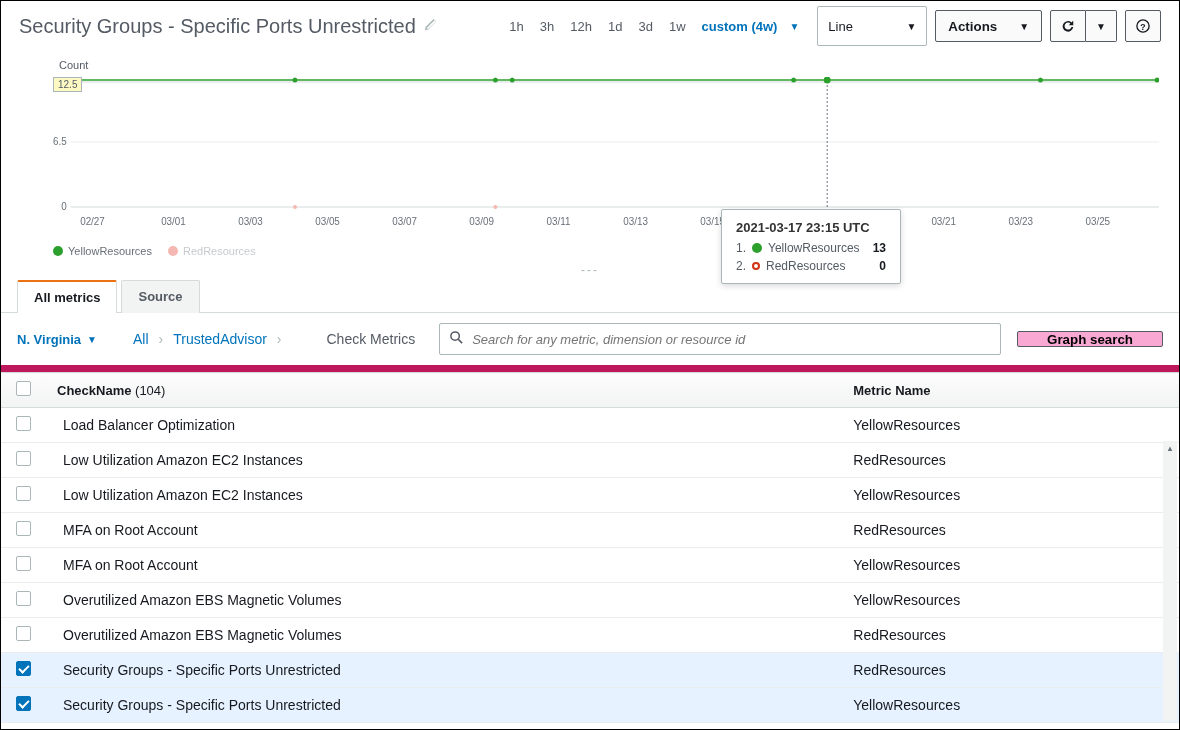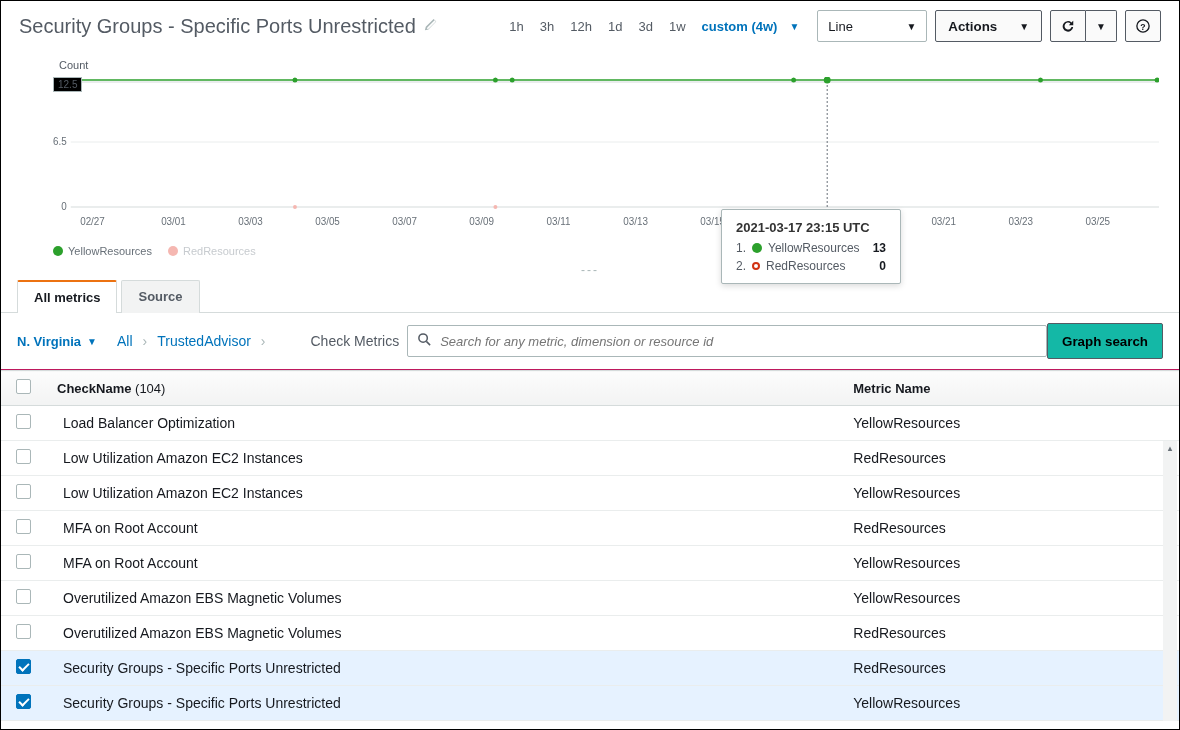--- a/index.html
+++ b/index.html
@@ -8,35 +8,35 @@
 
 
 .header { display: flex; align-items: center; padding: 10px 18px 8px 18px; height: 48px; }
 .title { font-size: 20px; color: #545b64; font-weight: 400; margin-right: 8px; }
 .edit-icon { color: #aab7b8; cursor: pointer; }
 .header-spacer { flex: 1; }
 .time-range { display: flex; align-items: center; gap: 4px; font-size: 13px; color: #545b64; }
 .time-range span { padding: 2px 6px; cursor: pointer; }
 .time-range .custom { color: #0073bb; font-weight: 700; text-align: center; }
 .time-range .caret { color: #0073bb; font-size: 10px; margin-left: -4px; }
-.chart-type-select { margin-left: 12px; height: 32px; border: 1px solid #aab7b8; border-radius: 2px; padding: 0 10px; background: #fff; min-width: 110px; display: flex; align-items: center; justify-content: space-between; cursor: pointer; }
+.chart-type-select { margin-left: 12px; height: 40px; border: 1px solid #aab7b8; border-radius: 2px; padding: 0 10px; background: #fff; min-width: 110px; display: flex; align-items: center; justify-content: space-between; cursor: pointer; }
 .btn { height: 32px; border: 1px solid #545b64; border-radius: 2px; background: #fafafa; padding: 0 12px; display: inline-flex; align-items: center; gap: 22px; cursor: pointer; font-weight: 700; color: #16191f; margin-left: 8px; }
 .btn-group { display: inline-flex; margin-left: 8px; }
 .btn-group .btn { margin-left: 0; border-radius: 0; }
 .btn-group .btn:first-child { border-radius: 2px 0 0 2px; }
 .btn-group .btn:last-child { border-radius: 0 2px 2px 0; border-left: none; }
 .btn-icon { padding: 0 10px; }
 .caret-down { font-size: 10px; }
 
 
 .chart-area { padding: 10px 20px 0 36px; position: relative; }
 .chart-ylabel { font-size: 11px; color: #545b64; margin-left: 22px; margin-bottom: 6px; }
 .chart-plot { position: relative; height: 160px; margin-left: 16px; }
 .chart-svg { width: 100%; height: 160px; }
-.chart-badge { position: absolute; top: 0; left: 0; background: #000000; border: 1px solid #aab7b8; font-size: 10px; padding: 1px 4px; color: #545b64; }
+.chart-badge { position: absolute; top: 0; left: 0; background: #fef9c3; border: 1px solid #aab7b8; font-size: 10px; padding: 1px 4px; color: #545b64; }
 .chart-legend { display: flex; gap: 16px; margin-top: 8px; margin-left: 16px; font-size: 11px; color: #687078; align-items: center; }
 .legend-item { display: flex; align-items: center; gap: 5px; }
 .legend-dot { width: 10px; height: 10px; border-radius: 50%; }
 .legend-dot.green { background: #2ca02c; }
 .legend-dot.red-faded { background: #f5b7b1; }
 .legend-faded { color: #c7cbcf; }
 
 
 .chart-tooltip { position: absolute; top: 160px; left: 720px; background: #fff; border: 1px solid #aab7b8; border-radius: 2px; box-shadow: 0 2px 6px rgba(0,0,0,0.15); padding: 10px 14px; font-size: 13px; z-index: 10; width: 180px; }
 .chart-tooltip .tt-title { font-weight: 700; margin-bottom: 6px; color: #333; }
@@ -50,30 +50,30 @@
 .hover-label { position: absolute; top: 132px; left: 766px; font-size: 10px; color: #545b64; border: 1px solid #aab7b8; background: #fff; padding: 0 4px; z-index: 9; }
 .hover-arrow { position: absolute; top: 146px; left: 798px; font-size: 10px; color: #545b64; z-index: 9; }
 .dash-handle { text-align: center; color: #aab7b8; font-size: 12px; margin: 6px 0 2px 0; cursor: ns-resize; letter-spacing: 2px; }
 
 
 .tabs { display: flex; border-bottom: 1px solid #d5dbdb; padding: 0 16px; }
 .tab { padding: 8px 16px; border: 1px solid #d5dbdb; border-bottom: none; background: #f2f3f3; margin-right: 4px; font-weight: 700; color: #545b64; cursor: pointer; font-size: 13px; border-radius: 2px 2px 0 0; position: relative; top: 1px; }
 .tab.active { background: #fff; border-top: 2px solid #ec7211; color: #16191f; }
 
 
-.filter-bar { display: flex; align-items: center; padding: 10px 16px; gap: 0; border-bottom: 1px solid #be185d; }
+.filter-bar { display: flex; align-items: center; padding: 10px 16px; gap: 16px; border-bottom: 7px solid #be185d; }
 .region-select { color: #0073bb; font-weight: 700; display: flex; align-items: center; gap: 6px; cursor: pointer; }
 .breadcrumb { display: flex; align-items: center; gap: 10px; font-size: 14px; margin-left: 20px; }
 .breadcrumb .crumb { color: #0073bb; cursor: pointer; }
 .breadcrumb .crumb.current { color: #545b64; cursor: default; margin-left: 35px; }
 .breadcrumb .sep { color: #aab7b8; }
 .search-wrap { flex: 1; position: relative; margin-left: 8px; }
 .search-wrap .search-icon { position: absolute; left: 10px; top: 50%; transform: translateY(-50%); color: #545b64; }
 .search-input { width: 100%; height: 32px; border: 1px solid #aab7b8; border-radius: 2px; padding: 0 10px 0 32px; font-size: 13px; font-style: italic; color: #687078; }
-.graph-search-btn { height: 36px; border: 1px solid #545b64; border-radius: 2px; background: #14b8a6; padding: 0 14px; font-weight: 700; cursor: pointer; }
+.graph-search-btn { height: 16px; border: 1px solid #545b64; border-radius: 2px; background: #f9a8d4; padding: 0 29px; font-weight: 700; cursor: pointer; }
 
 
 .table { width: 100%; border-collapse: collapse; }
 .table thead th { background: linear-gradient(#fcfcfc,#f2f3f3); border-top: 1px solid #d5dbdb; border-bottom: 1px solid #d5dbdb; text-align: left; padding: 8px 12px; font-size: 13px; color: #16191f; font-weight: 700; }
 .table thead th:first-child { width: 44px; text-align: center; }
 .table tbody td { padding: 8px 12px; border-bottom: 1px solid #eaeded; font-size: 14px; color: #16191f; }
 .table tbody td:first-child { text-align: center; }
 .table tbody tr.selected { background: #e6f2ff; }
 .table tbody td.name-col { padding-left: 18px; }
 .cb { width: 15px; height: 15px; border: 1px solid #aab7b8; border-radius: 2px; display: inline-block; background: #fff; position: relative; cursor: pointer; }

